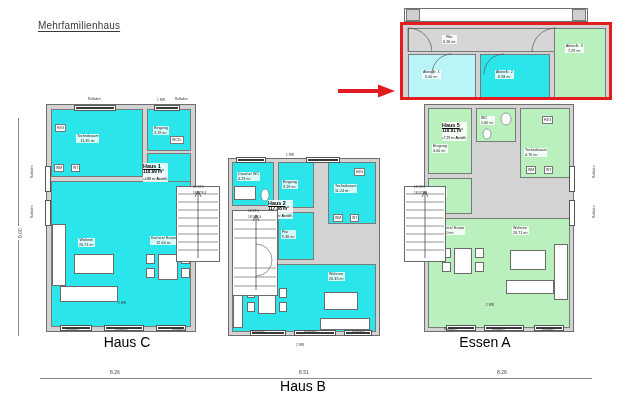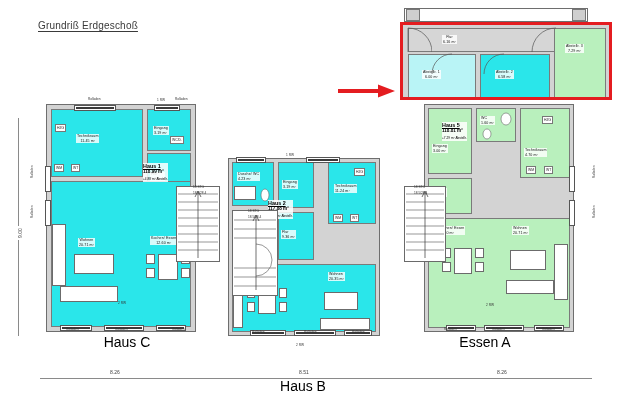--- a/index.html
+++ b/index.html
@@ -51,21 +51,21 @@
 
   
   .dimline{position:absolute;background:#8a8a8a;}
   .dimtext{position:absolute;font-size:5px;color:#444;background:#fff;padding:0 2px;}
   .dimtext.vert{transform:rotate(-90deg);transform-origin:left top;}
 </style>
 </head>
 <body>
 
 <div class="abs" id="title-block">
-  <div>Grundriß Erdgeschoß</div>
+  <div>Mehrfamilienhaus</div>
 </div>
 
 <div class="abs" id="annotation">
 </div>
 <svg class="abs" id="annotation-arrow" viewBox="0 0 58 14">
   <path d="M0 5 H40 V0.5 L57 7 L40 13.5 V9 H0 Z" fill="#e41c20"></path>
 </svg>
 
 <div class="abs" id="plan" style="left:0;top:0;width:620px;height:400px;">
 

